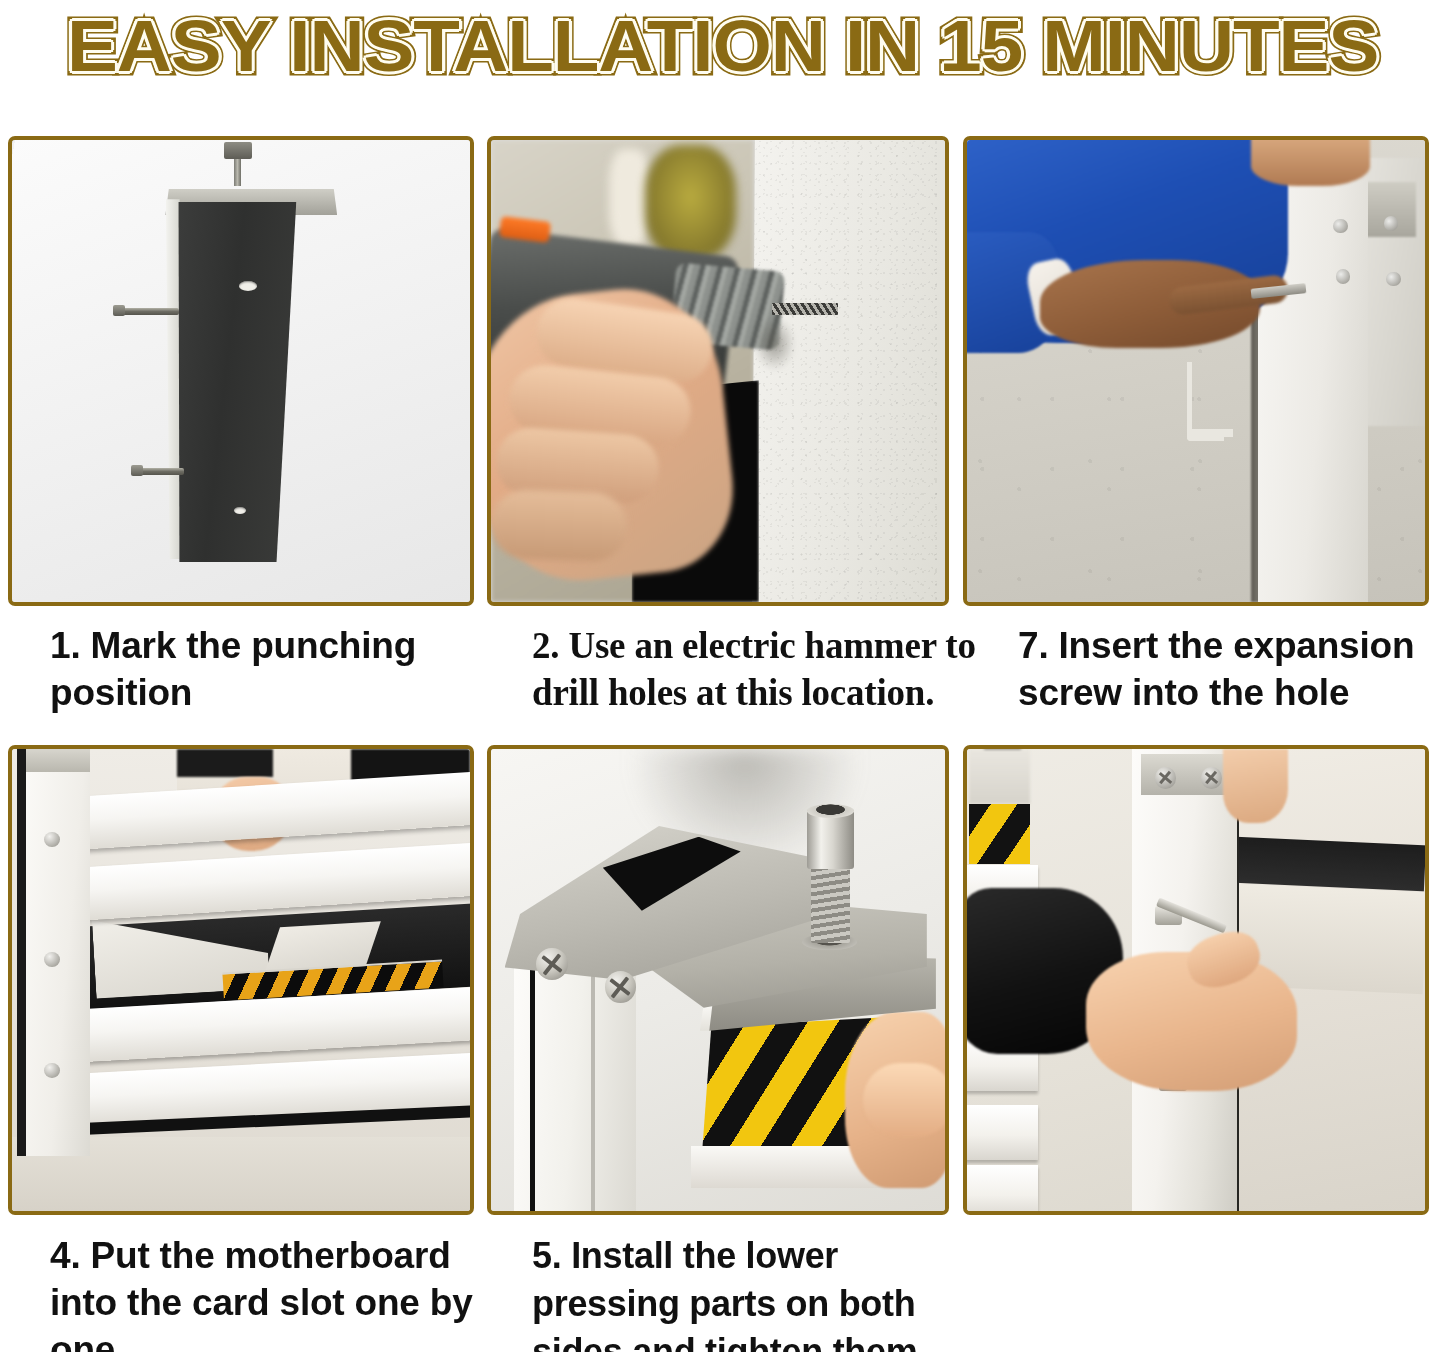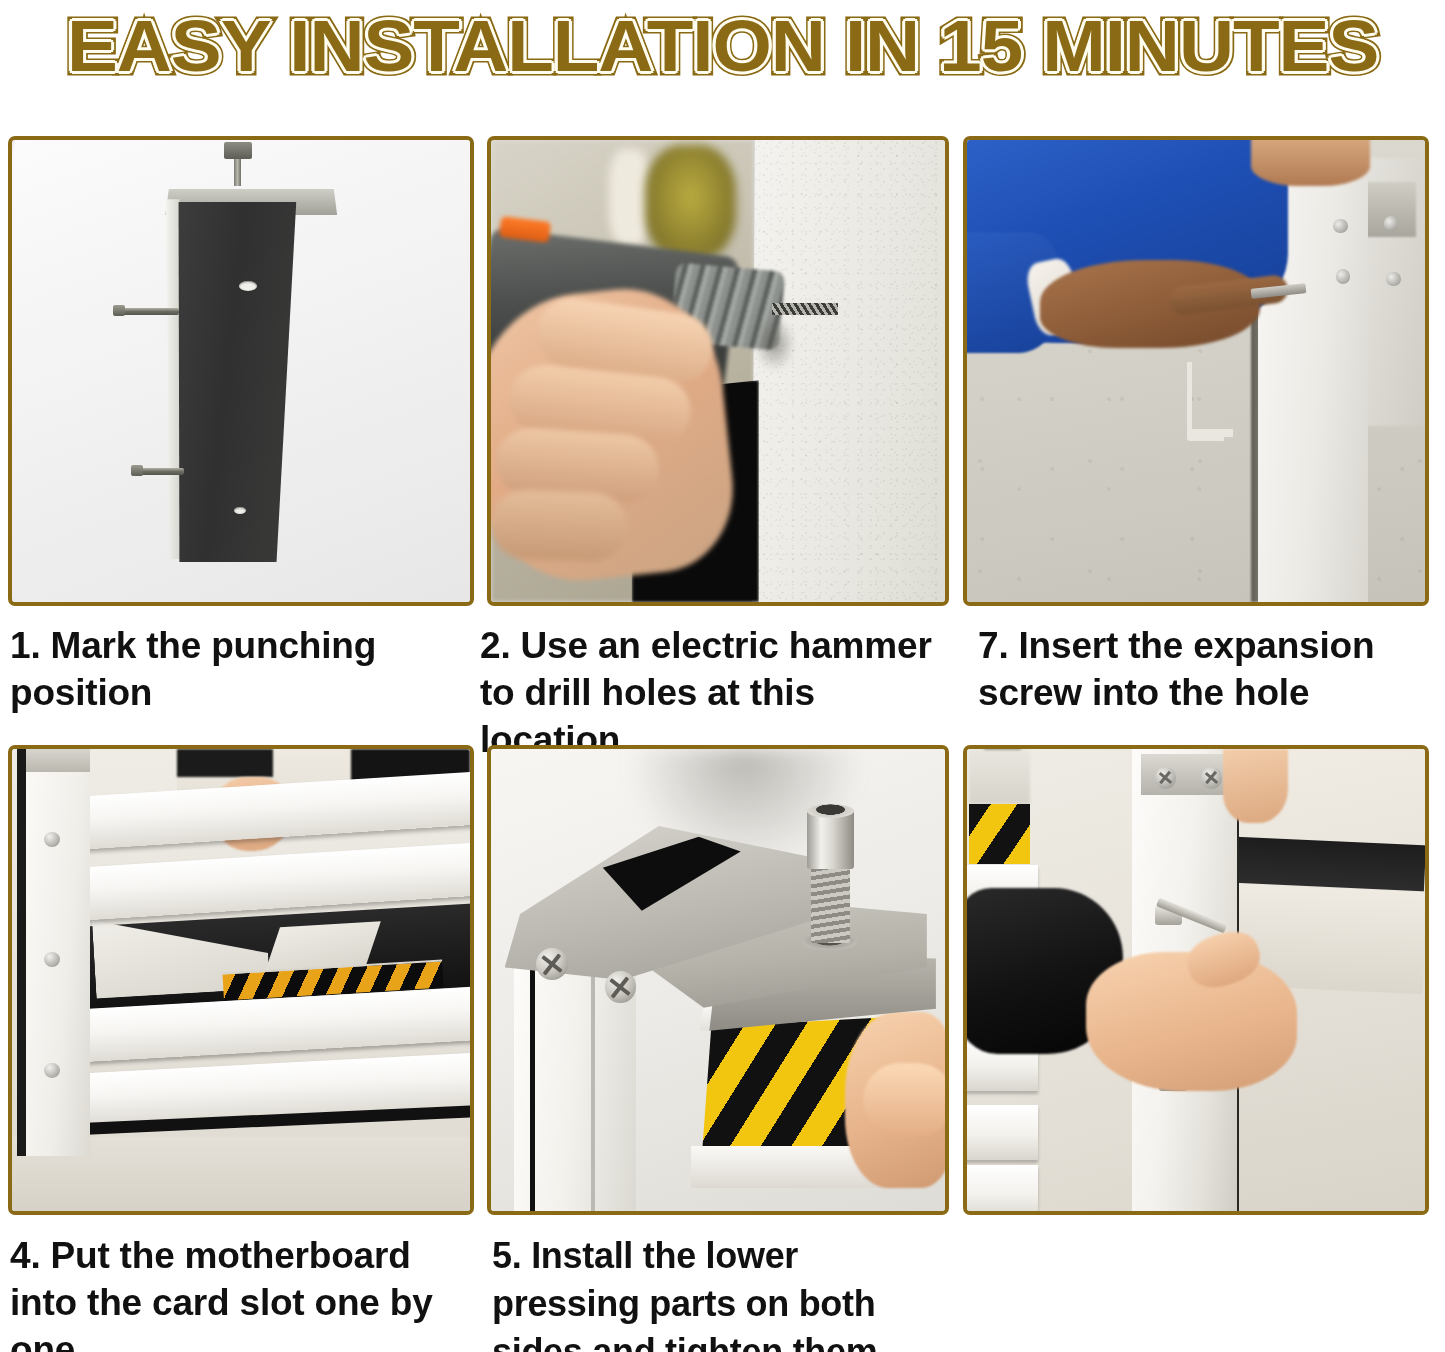--- a/index.html
+++ b/index.html
@@ -51,20 +51,21 @@
   .pf{position:absolute;left:0;top:0;right:0;bottom:0;overflow:hidden;}
 
   .caption{
     position:absolute;
     font-family:"Liberation Sans Narrow","Liberation Sans",sans-serif;
     font-weight:bold;
     font-size:37px;
     line-height:47px;
     color:#111;
     letter-spacing:-0.2px;
+    margin-left:40px;
   }
   .caption.wide{
     font-family:"Liberation Sans",sans-serif;
     font-weight:bold;
     font-size:36px;
     line-height:48px;
     letter-spacing:-0.3px;
   }
 
   
@@ -372,21 +373,21 @@
         <div class="p2-dust"></div>
         <div class="p2-bit"></div>
         <div class="p2-hand"></div>
         <div class="p2-f1"></div>
         <div class="p2-f2"></div>
         <div class="p2-f3"></div>
         <div class="p2-f4"></div>
       </div>
     </div>
   </div>
-  <div class="caption" style="left:480px;top:622px;width:452px;">2. Use an electric hammer to drill holes at this location.</div>
+  <div class="caption" style="left:492px;top:622px;width:452px;font-family:Liberation Serif, serif;">2. Use an electric hammer to drill holes at this location.</div>
 
   <div class="cell" style="left:963px;top:136px;width:466px;height:470px;">
     <div class="photo" style="width:466px;height:470px;">
       <div class="pf">
         <div class="p3-floor"></div>
         <div class="p3-colback"></div>
         <div class="p3-plate"></div>
         <div class="p3-colshadow"></div>
         <div class="p3-col"></div>
         <div class="p3-scr p3-s1"></div>

